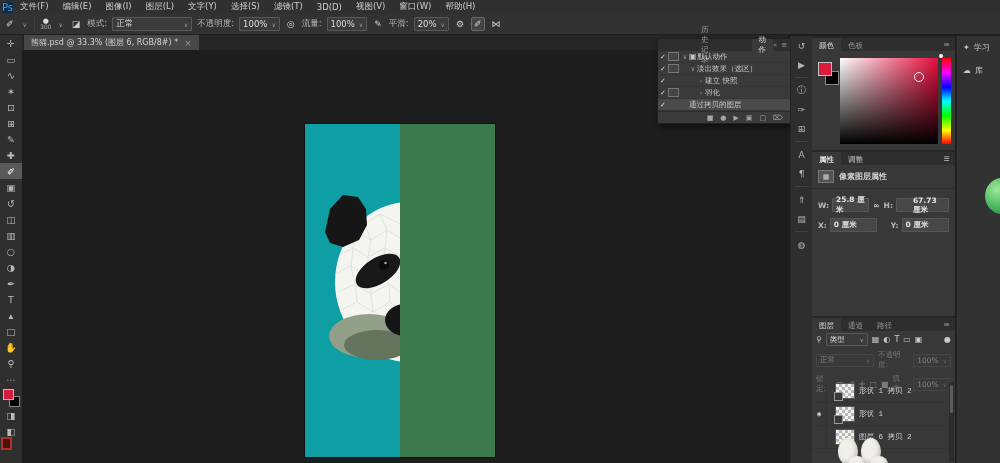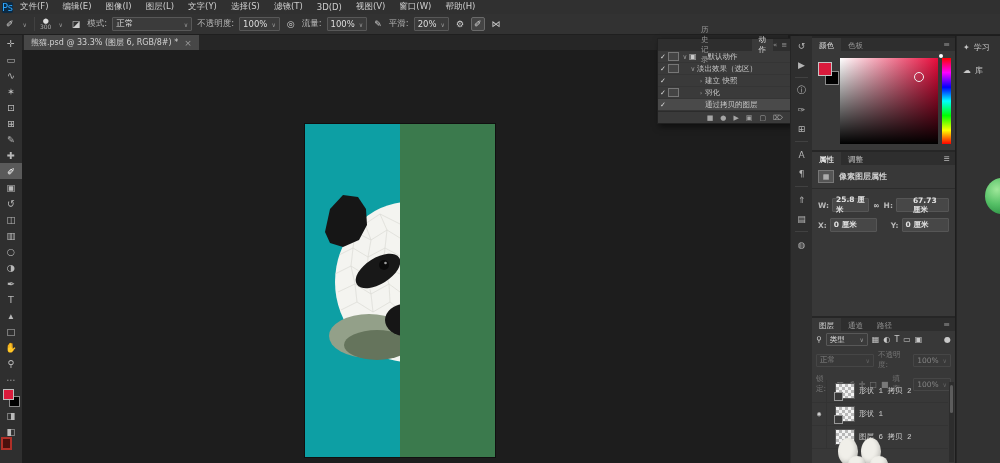--- a/index.html
+++ b/index.html
@@ -236,21 +236,21 @@
     <span class="fp-tabicons">
       <span>«</span>
       <span>≡</span>
     </span>
   </div>
   <div class="fp-row">
     <span class="fp-check">✓</span>
     <span class="fp-box"></span>
     <span class="fp-exp">∨</span>
     <span class="licon">▣</span>
-    <span style="margin-left:11px;">默认动作</span>
+    <span style="margin-left:1px;">默认动作</span>
   </div>
   <div class="fp-row">
     <span class="fp-check">✓</span>
     <span class="fp-box"></span>
     <span class="fp-exp" style="margin-left:8px;">∨</span>
     <span>淡出效果（选区）</span>
   </div>
   <div class="fp-row">
     <span class="fp-check">✓</span>
     <span class="fp-box empty"></span>
@@ -259,21 +259,21 @@
   </div>
   <div class="fp-row">
     <span class="fp-check">✓</span>
     <span class="fp-box"></span>
     <span class="fp-exp" style="margin-left:16px;">›</span>
     <span>羽化</span>
   </div>
   <div class="fp-row sel">
     <span class="fp-check">✓</span>
     <span class="fp-box empty"></span>
-    <span style="margin-left:24px;">通过拷贝的图层</span>
+    <span style="margin-left:8px;">通过拷贝的图层</span>
   </div>
   <div class="fp-foot">
     <span>■</span>
     <span>●</span>
     <span>▶</span>
     <span>▣</span>
     <span>▢</span>
     <span>⌦</span>
   </div>
 </div>

